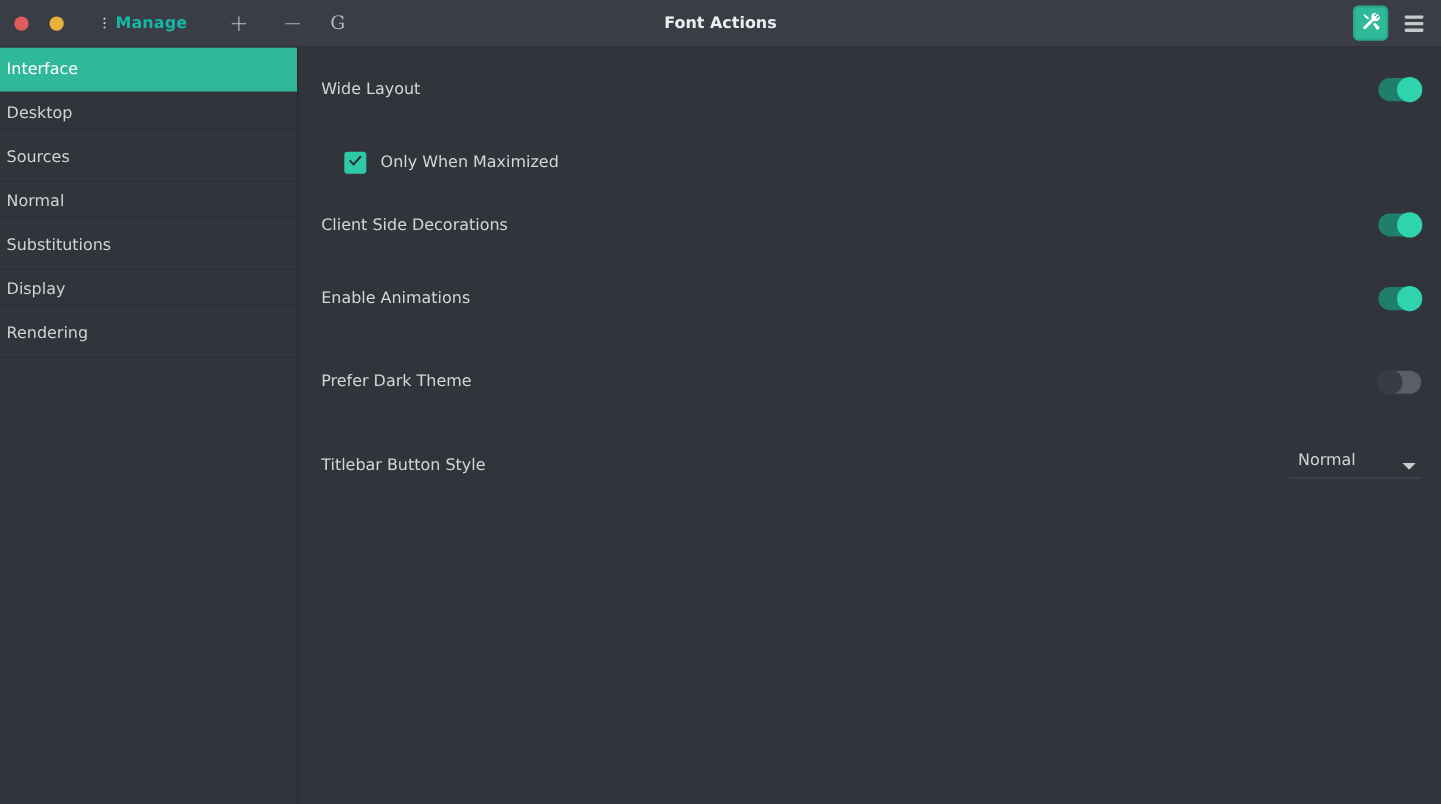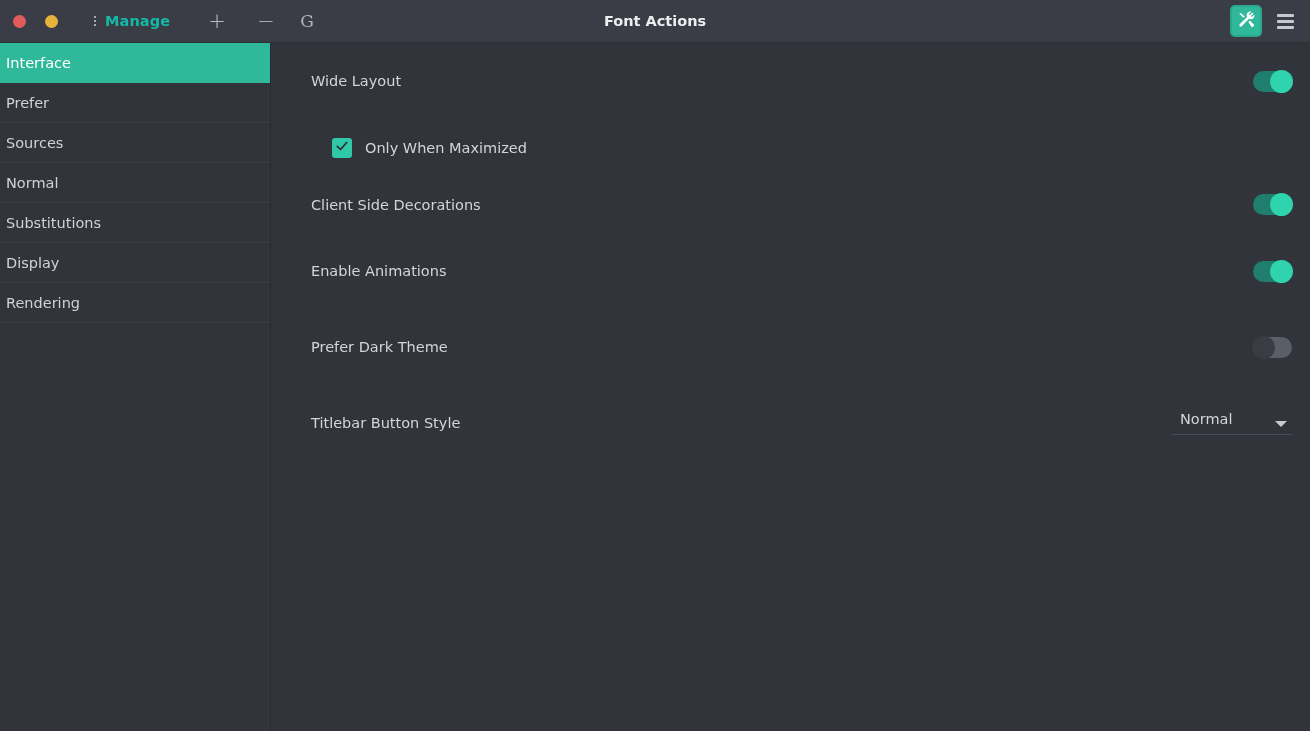--- a/index.html
+++ b/index.html
@@ -141,21 +141,20 @@
     height: 3px;
     background: #c6cace;
     border-radius: 1px;
   }
 
   
   .body-wrap {
     display: flex;
     height: 688px;
     width: 100%;
-    gap: 19px;
   }
 
   
   .sidebar {
     width: 271px;
     flex: 0 0 271px;
     background: #31343b;
     border-right: 1px solid #282b31;
     padding-top: 0;
   }
@@ -311,21 +310,21 @@
   </div>
 </div>
 
 <div class="body-wrap">
 
   <div class="sidebar">
     <div class="side-item active">
       <span>Interface</span>
     </div>
     <div class="side-item">
-      <span>Prefer</span>
+      <span>Desktop</span>
     </div>
     <div class="side-item">
       <span>Sources</span>
     </div>
     <div class="side-item">
       <span>Normal</span>
     </div>
     <div class="side-item">
       <span>Substitutions</span>
     </div>

